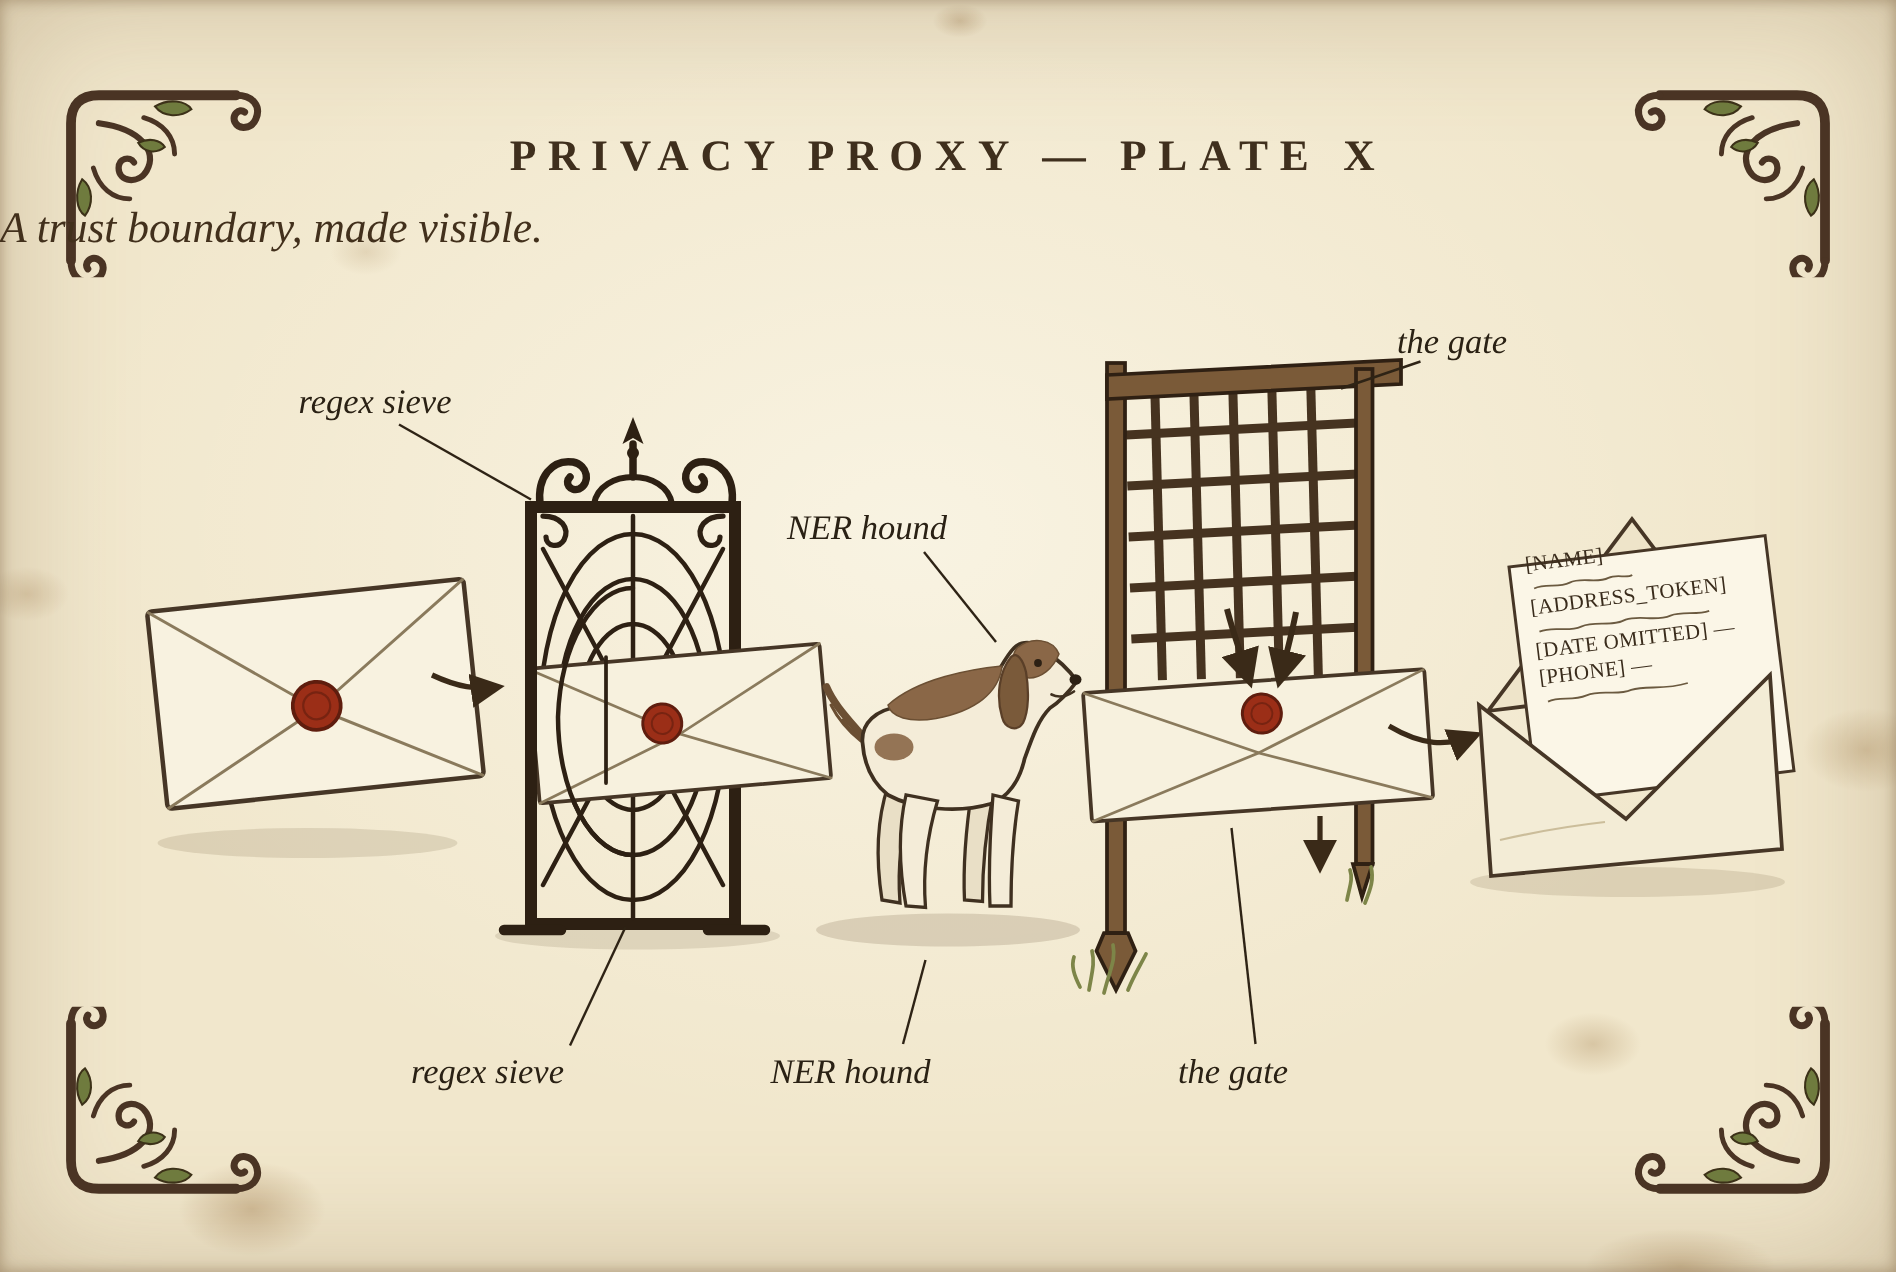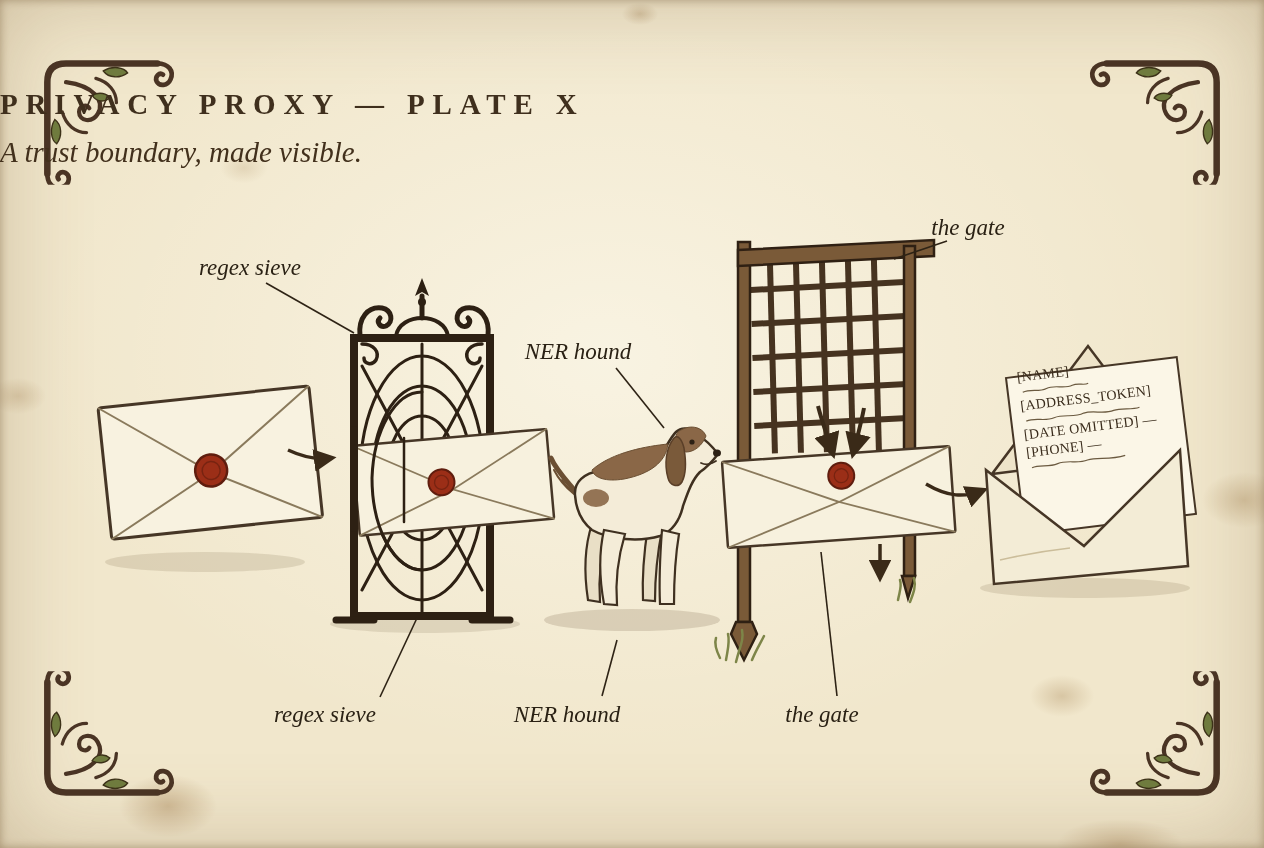--- a/index.html
+++ b/index.html
@@ -14,21 +14,21 @@
       radial-gradient(60px 40px at 1244px 500px, rgba(150,112,60,.30), rgba(150,112,60,0) 70%),
       radial-gradient(34px 22px at 244px 168px, rgba(150,112,60,.20), rgba(150,112,60,0) 70%),
       radial-gradient(26px 16px at 640px 14px, rgba(140,100,50,.30), rgba(140,100,50,0) 70%),
       radial-gradient(90px 36px at 1120px 844px, rgba(146,104,52,.30), rgba(146,104,52,0) 70%),
       radial-gradient(40px 26px at 18px 396px, rgba(146,104,52,.22), rgba(146,104,52,0) 70%),
       radial-gradient(150% 130% at 50% 50%, rgba(0,0,0,0) 68%, rgba(147,109,62,.22) 88%, rgba(108,78,42,.38) 100%);
     box-shadow: inset 0 0 90px rgba(125,95,55,.30), inset 0 0 10px rgba(100,72,38,.45);
   }
   .abs{position:absolute;}
   .title{
-    left:0;right:0;top:88px;text-align:left;
+    left:0;right:0;top:88px;text-align:center;
     font-size:29px;font-weight:700;letter-spacing:.27em;color:#3f2f1d;
   }
   .subtitle{
     left:0;right:0;top:136px;
     font-size:29px;font-style:italic;color:#42301c;
   }
   .lbl{
     font-size:23px;font-style:italic;color:#2a2114;white-space:nowrap;
     transform:translate(-50%,-50%);
   }

